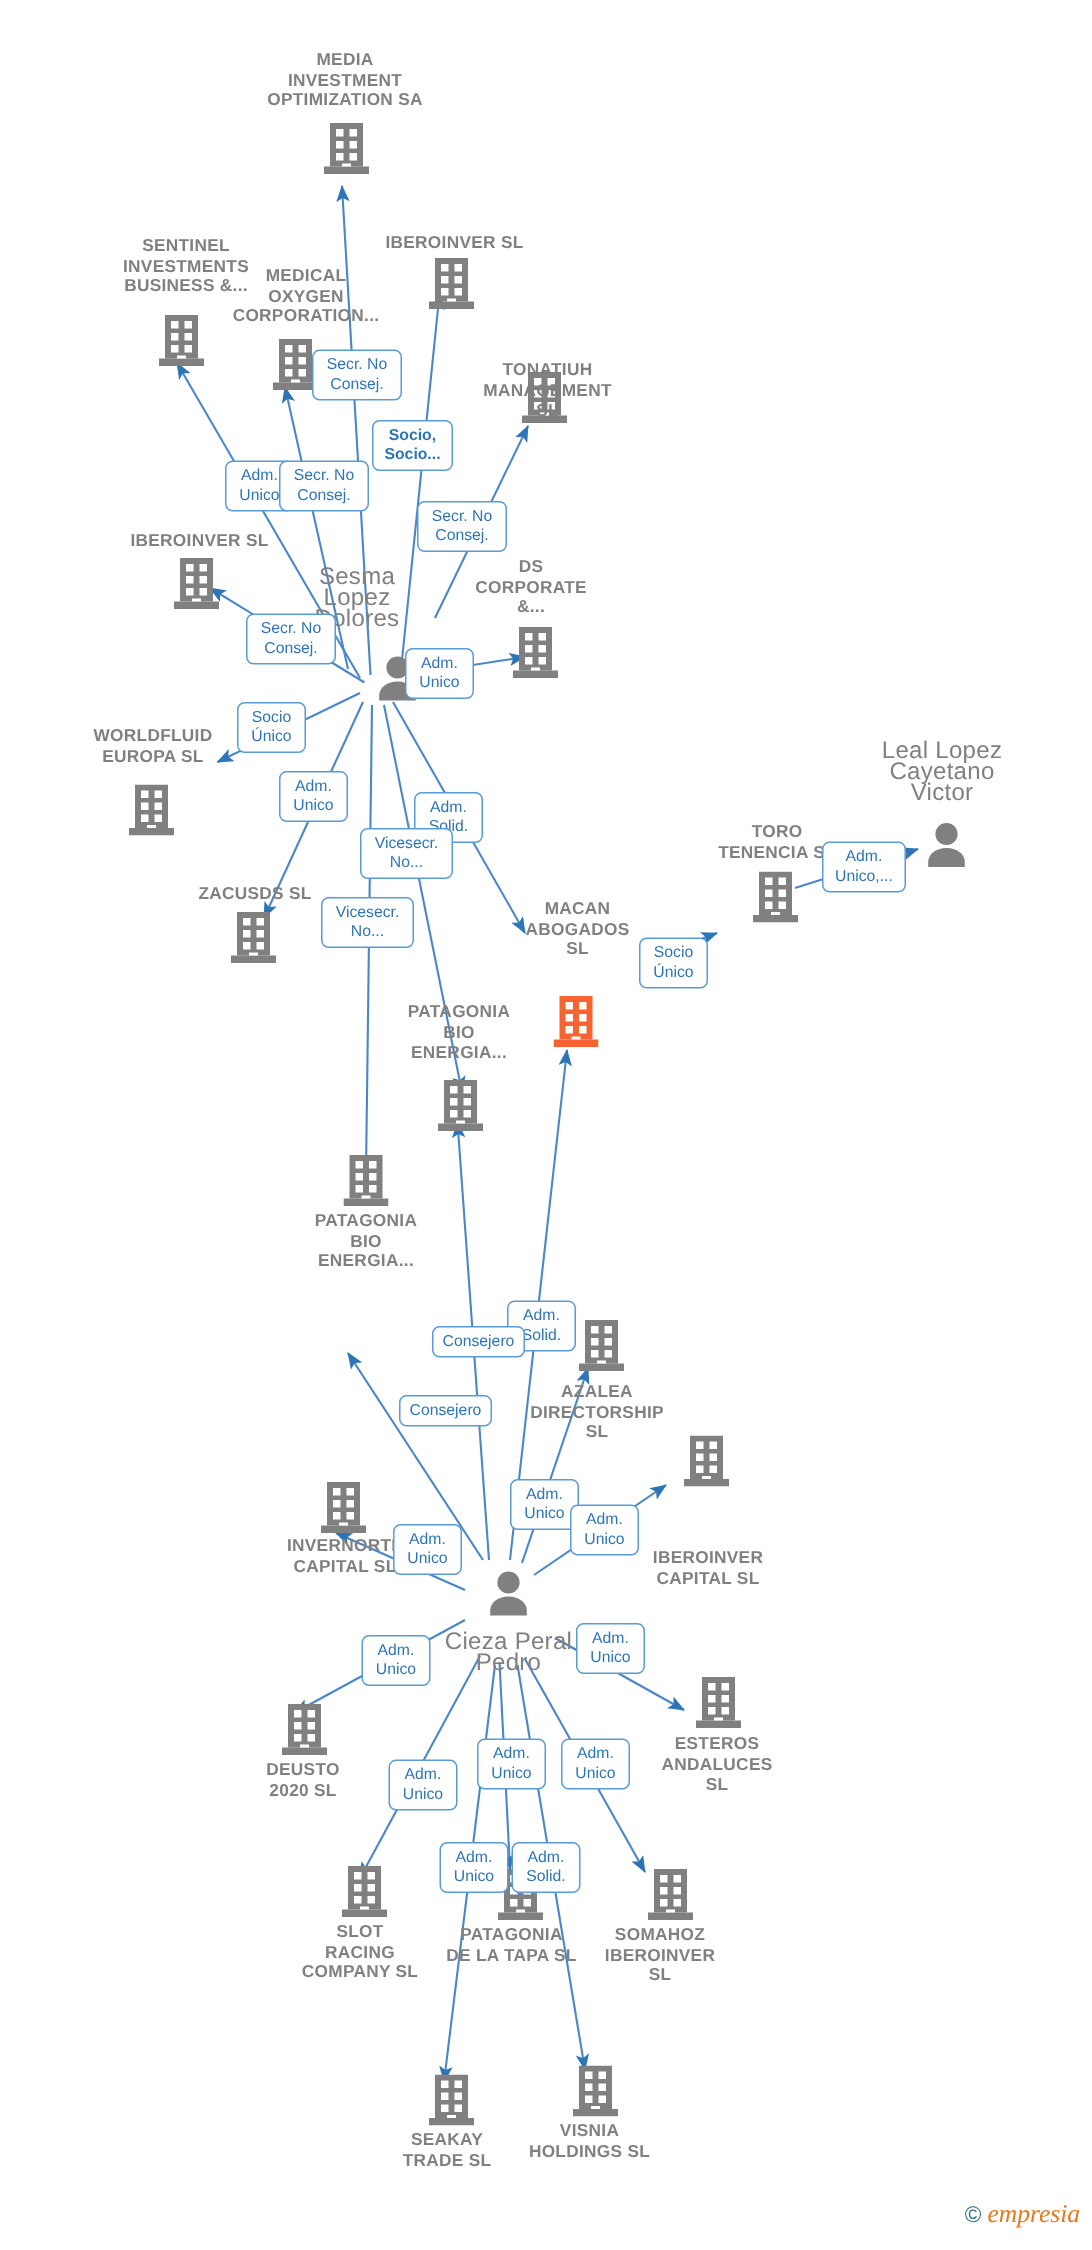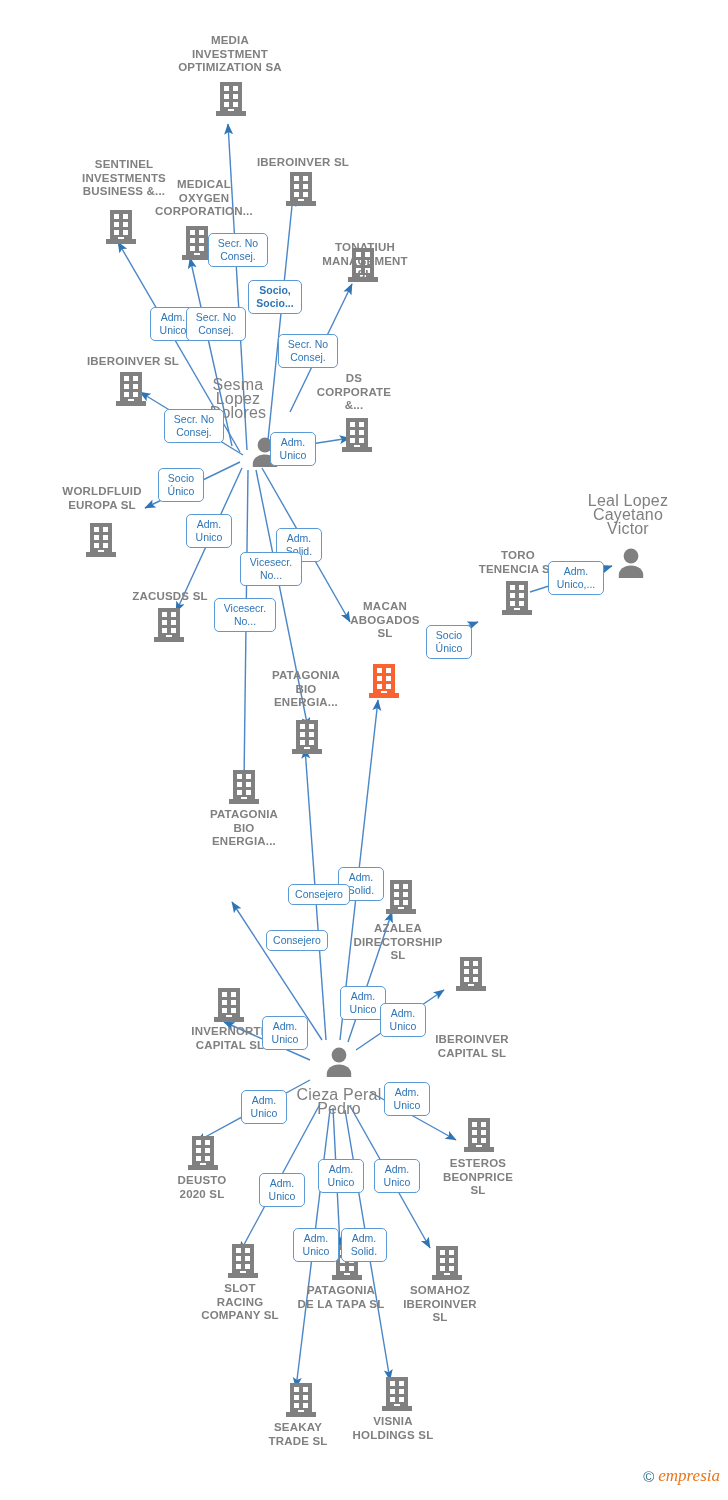--- a/index.html
+++ b/index.html
@@ -435,21 +435,21 @@
               <rect x="8" y="12" width="5" height="5"></rect>
               <rect x="17" y="12" width="5" height="5"></rect>
               <rect x="8" y="20" width="5" height="5"></rect>
               <rect x="17" y="20" width="5" height="5"></rect>
               <rect x="12" y="27" width="6" height="2"></rect>
             </g>
           </svg></span>
       </div>
       <div class="node" style="left: 430px; top: 1157px; width: 96px;">
         <span class="nlabel">ESTEROS
-BEONPRICE
+ANDALUCES
 SL</span>
       </div>
       <div class="node" style="left: 228px; top: 1244px;">
         <span class="ico"><svg width="30" height="34" viewBox="0 0 30 34" aria-hidden="true">
             <rect x="4" y="0" width="22" height="29" fill="#808080"></rect>
             <rect x="0" y="29" width="30" height="5" fill="#808080"></rect>
             <g fill="#ffffff">
               <rect x="8" y="4" width="5" height="5"></rect>
               <rect x="17" y="4" width="5" height="5"></rect>
               <rect x="8" y="12" width="5" height="5"></rect>

